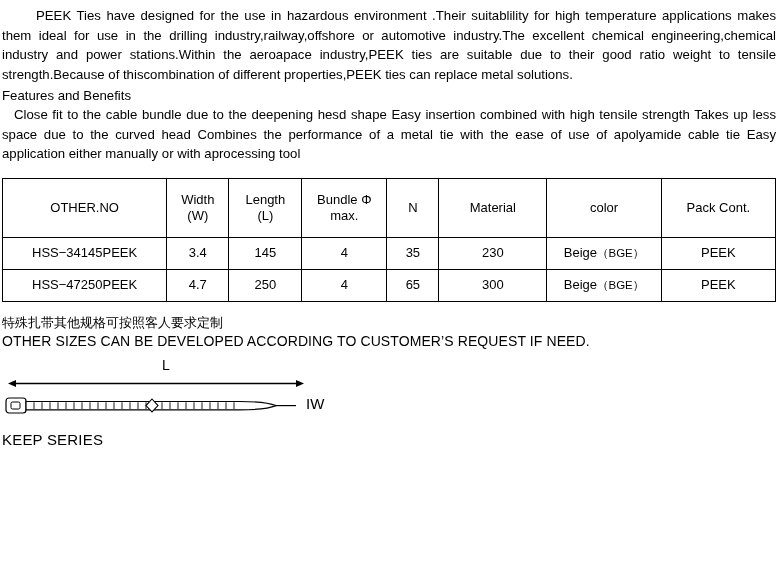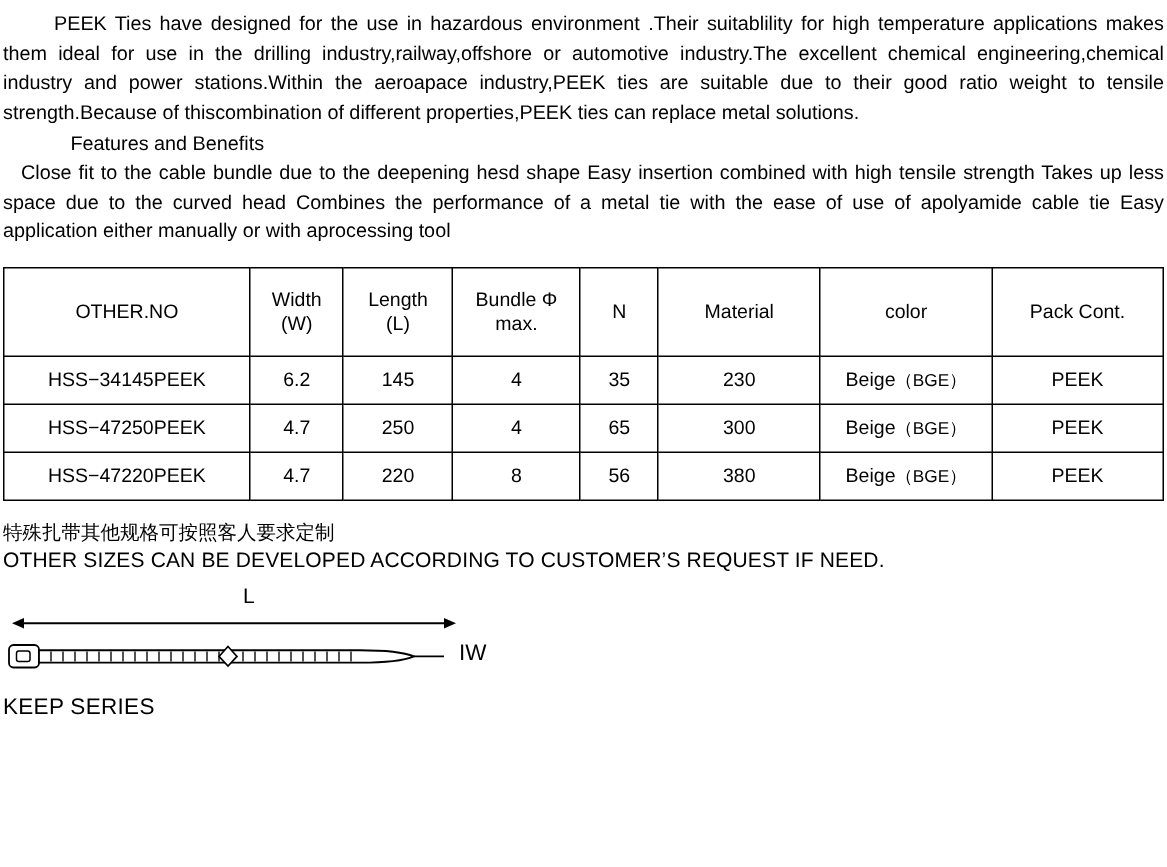--- a/index.html
+++ b/index.html
@@ -32,21 +32,20 @@
   .intro .indent {
     display: inline-block;
     width: 34px;
   }
 
   
   .features-head {
     font-size: 13.2px;
     line-height: 19px;
     padding: 2px 2px 0 2px;
-    margin-left: 45px;
   }
   .features-body {
     font-size: 13.2px;
     line-height: 19.5px;
     padding: 0 2px;
     text-align: justify;
   }
   .features-body .ind {
     display: inline-block;
     width: 12px;
@@ -178,45 +177,35 @@
           </th>
           <th>N</th>
           <th>Material</th>
           <th>color</th>
           <th>Pack Cont.</th>
         </tr>
       </thead>
       <tbody>
         <tr>
           <td>HSS−34145PEEK</td>
-          <td>6.2</td>
+          <td>3.4</td>
           <td>145</td>
           <td>4</td>
           <td>35</td>
           <td>230</td>
           <td class="cell-color"><span>Beige</span><span class="paren">（BGE）</span></td>
           <td>PEEK</td>
         </tr>
         <tr>
           <td>HSS−47250PEEK</td>
           <td>4.7</td>
           <td>250</td>
           <td>4</td>
           <td>65</td>
           <td>300</td>
-          <td class="cell-color"><span>Beige</span><span class="paren">（BGE）</span></td>
-          <td>PEEK</td>
-        </tr>
-        <tr>
-          <td>HSS−47220PEEK</td>
-          <td>4.7</td>
-          <td>220</td>
-          <td>8</td>
-          <td>56</td>
-          <td>380</td>
           <td class="cell-color"><span>Beige</span><span class="paren">（BGE）</span></td>
           <td>PEEK</td>
         </tr>
       </tbody>
     </table>
   </div>
 
   <div class="note-cn">特殊扎带其他规格可按照客人要求定制</div>
   <div class="note-en">OTHER SIZES CAN BE DEVELOPED ACCORDING TO CUSTOMER’S REQUEST IF NEED.</div>
 

